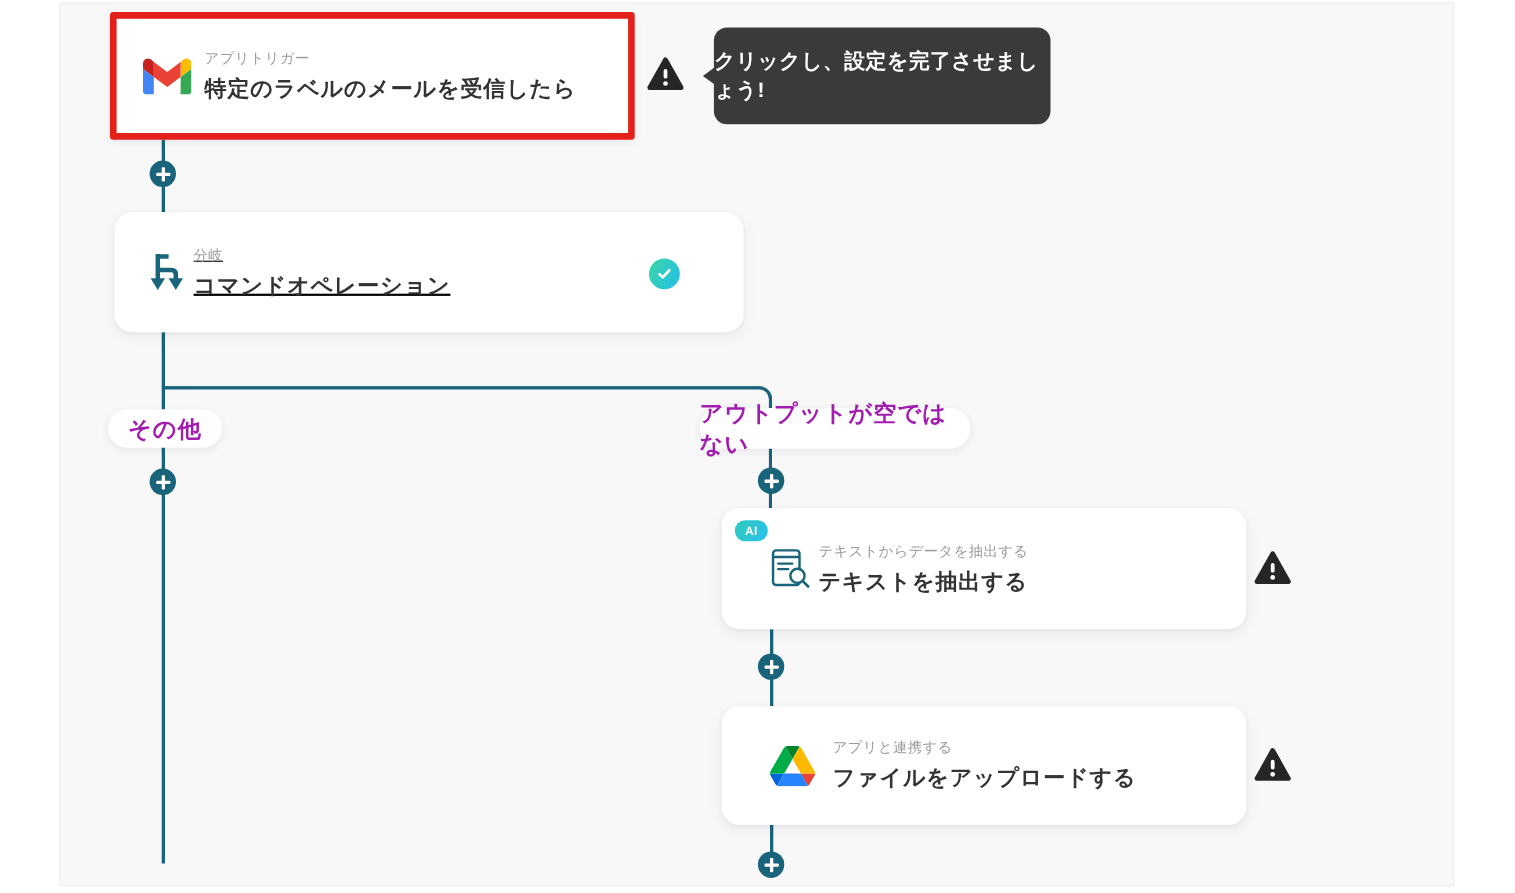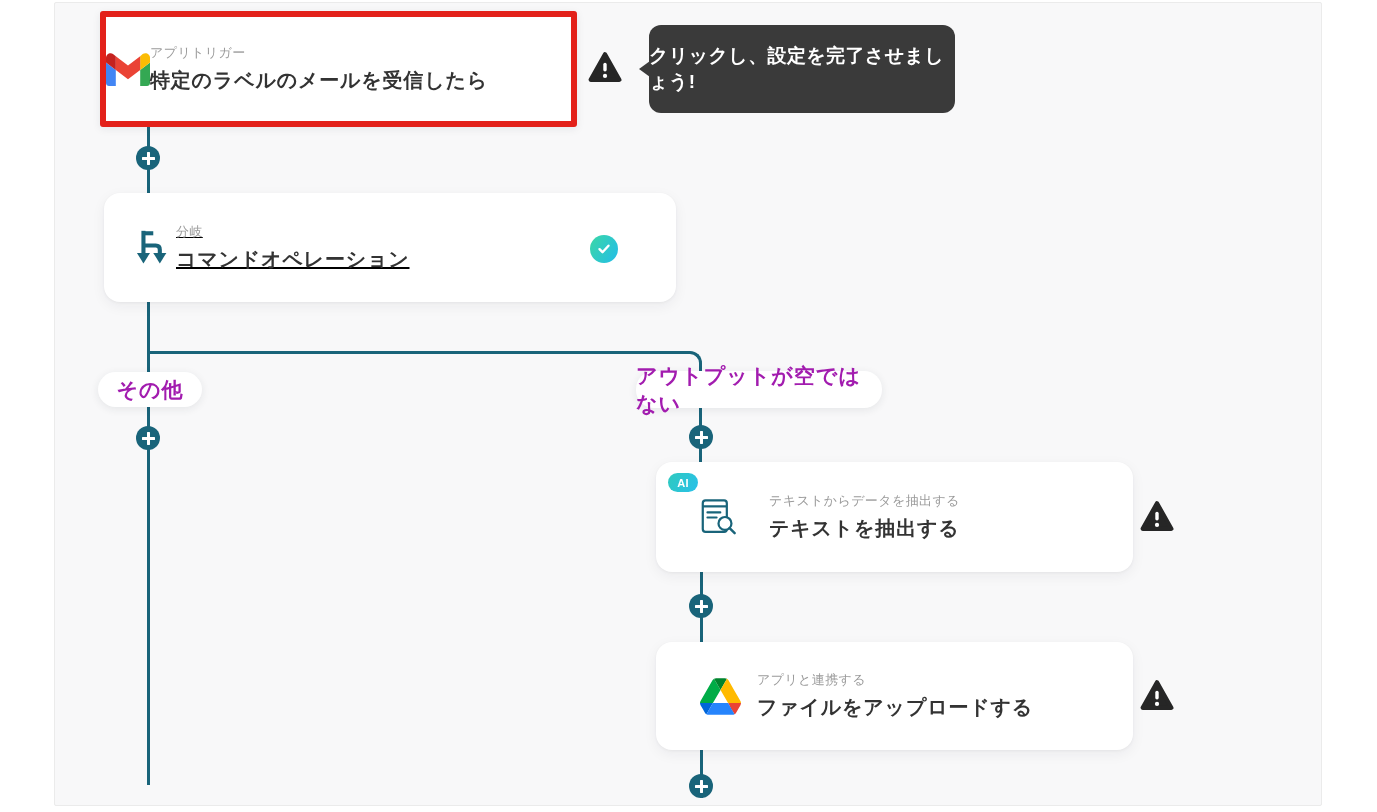--- a/index.html
+++ b/index.html
@@ -82,21 +82,21 @@
 
 <div class="root">
   <div class="canvas"></div>
 
   <div class="vline" style="left:146.5px;top:127px;height:66px;"></div>
   <div class="vline" style="left:146.5px;top:302px;height:483px;"></div>
   <div class="branch-connector"></div>
   <div class="vline" style="left:699.5px;top:572px;height:70px;"></div>
   <div class="vline" style="left:699.5px;top:750px;height:48px;"></div>
 
-  <div class="card highlight" style="left:100px;top:11px;width:477px;height:116px;gap:0;">
+  <div class="card highlight" style="left:100px;top:11px;width:477px;height:116px;padding-left:24px;gap:12px;">
     <span class="icon-wrap">
       <svg width="44" height="33" viewBox="0 0 48 36">
         <path fill="#4285F4" d="M3.3 36h7.4V18.5L0 10.4v22.3C0 34.5 1.5 36 3.3 36z"></path>
         <path fill="#34A853" d="M37.3 36h7.4c1.8 0 3.3-1.5 3.3-3.3V10.4L37.3 18.5z"></path>
         <path fill="#FBBC04" d="M37.3 3.6v14.9L48 10.4V5.2c0-4.1-4.7-6.4-8-4z"></path>
         <path fill="#EA4335" d="M10.7 18.5V3.6L24 13.6 37.3 3.6v14.9L24 28.5z"></path>
         <path fill="#C5221F" d="M0 5.2v5.2l10.7 8.1V3.6L8 1.3C4.7-1.2 0 1.1 0 5.2z"></path>
       </svg>
     </span>
     <span class="texts">
@@ -157,21 +157,21 @@
     <svg width="13" height="13" viewBox="0 0 13 13">
         <path d="M6.5 1v11M1 6.5h11" stroke="#fff" stroke-width="3" stroke-linecap="round"></path>
       </svg>
   </div>
   <div class="plus" style="left:689px;top:425px;">
     <svg width="13" height="13" viewBox="0 0 13 13">
         <path d="M6.5 1v11M1 6.5h11" stroke="#fff" stroke-width="3" stroke-linecap="round"></path>
       </svg>
   </div>
 
-  <div class="card" style="left:656px;top:462px;width:477px;height:110px;padding-left:44px;gap:32px;">
+  <div class="card" style="left:656px;top:462px;width:477px;height:110px;padding-left:44px;gap:7px;">
     <span class="ai-badge">AI</span>
     <span class="icon-wrap">
       <svg width="37" height="40" viewBox="0 0 40 42" fill="none">
         <rect x="3" y="3" width="26" height="34" rx="3" stroke="#19647a" stroke-width="2.4"></rect>
         <path d="M3 9.5h26" stroke="#19647a" stroke-width="2.4"></path>
         <path d="M8 16h14M8 21.5h10" stroke="#19647a" stroke-width="2.2" stroke-linecap="round"></path>
         <circle cx="27" cy="28" r="7" fill="#fff" stroke="#19647a" stroke-width="2.4"></circle>
         <path d="M32 33l5.5 5.5" stroke="#19647a" stroke-width="2.6" stroke-linecap="round"></path>
       </svg>
     </span>

